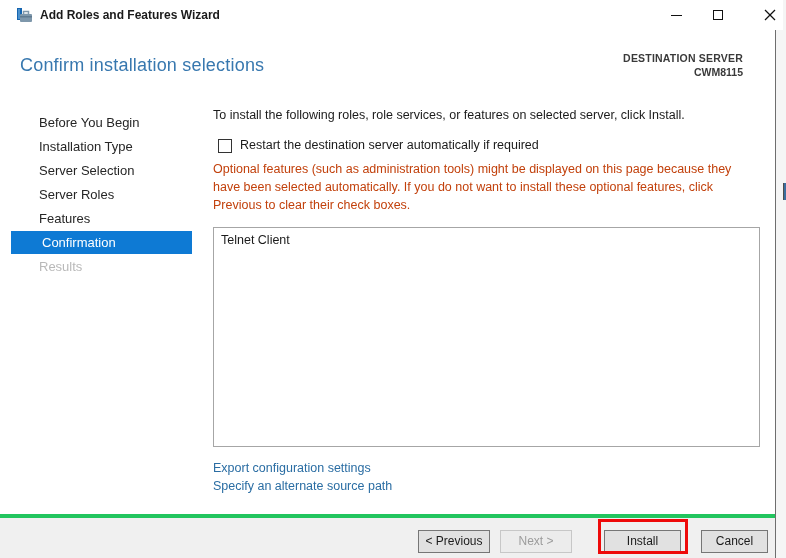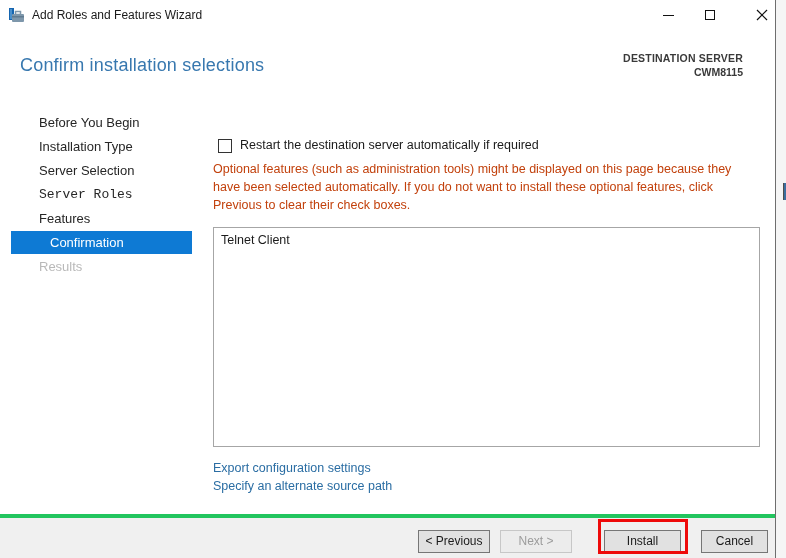--- a/index.html
+++ b/index.html
@@ -9,21 +9,21 @@
   #screen {
     position:relative; width:786px; height:558px;
     background:#f5f5f5; overflow:hidden;
   }
   #window {
     position:absolute; left:0; top:0; width:776px; height:558px;
     background:#ffffff; border-right:1px solid #6e6e6e;
   }
 
   
-  .titlebar { position:absolute; left:0; top:0; width:775px; height:30px; background:#ffffff; }
+  .titlebar { position:absolute; left:8px; top:0; width:775px; height:30px; background:#ffffff;font-weight:bold; }
   .app-icon { position:absolute; left:8px; top:7px; width:17px; height:17px; }
   .title-text { position:absolute; left:32px; top:8px; font-size:12px; color:#1a1a1a; white-space:nowrap; }
   .win-btn { position:absolute; top:0; width:22px; height:30px; display:flex; align-items:center; justify-content:center; cursor:default; }
   .win-btn.min  { left:657px; }
   .win-btn.max  { left:699px; }
   .win-btn.close{ left:751px; }
   .glyph-min { width:11px; height:0; border-top:1px solid #111; }
   .glyph-max { width:10px; height:10px; border:1px solid #111; background:transparent; }
 
   
@@ -35,21 +35,21 @@
   .dest-label { font-size:10.5px; font-weight:600; color:#3a3a3a; letter-spacing:.2px; }
   .dest-server{ font-size:10.5px; font-weight:600; color:#3a3a3a; margin-top:2px; }
 
   
   .nav-item {
     position:absolute; left:39px; height:17px; line-height:17px;
     font-size:13px; color:#262626; white-space:nowrap; cursor:default;
   }
   .nav-item.selected {
     left:11px; width:181px; height:23px; line-height:23px;
-    padding-left:39px; background:#0e7ad4; color:#ffffff;
+    padding-left:31px; background:#0e7ad4; color:#ffffff;
   }
   .nav-item.disabled { color:#b9b9b9; }
 
   
   .instruction {
     position:absolute; left:213px; top:108px; width:550px;
     font-size:12.5px; color:#1b1b1b;
   }
   .checkbox-row { position:absolute; left:218px; top:138px; }
   .checkbox-box {
@@ -132,25 +132,26 @@
 
     <div class="page-title">Confirm installation selections</div>
     <div class="dest-block">
       <div class="dest-label">DESTINATION SERVER</div>
       <div class="dest-server">CWM8115</div>
     </div>
 
     <div class="nav-item" style="top:114px;">Before You Begin</div>
     <div class="nav-item" style="top:138px;">Installation Type</div>
     <div class="nav-item" style="top:162px;">Server Selection</div>
-    <div class="nav-item" style="top:186px;font-family:Liberation Mono, monospace;">Server Roles</div>
+    <div class="nav-item" style="top:186px;">Server Roles</div>
     <div class="nav-item" style="top:210px;">Features</div>
     <div class="nav-item selected" style="top:231px;">Confirmation</div>
     <div class="nav-item disabled" style="top:258px;">Results</div>
 
+    <div class="instruction">To install the following roles, role services, or features on selected server, click Install.</div>
 
     <div class="checkbox-row">
       <span class="checkbox-box"></span>
       <span class="checkbox-label">Restart the destination server automatically if required</span>
     </div>
 
     <div class="optional-note">Optional features (such as administration tools) might be displayed on this page because they have been selected automatically. If you do not want to install these optional features, click Previous to clear their check boxes.</div>
 
     <div class="listbox">
       <div class="list-item">Telnet Client</div>

